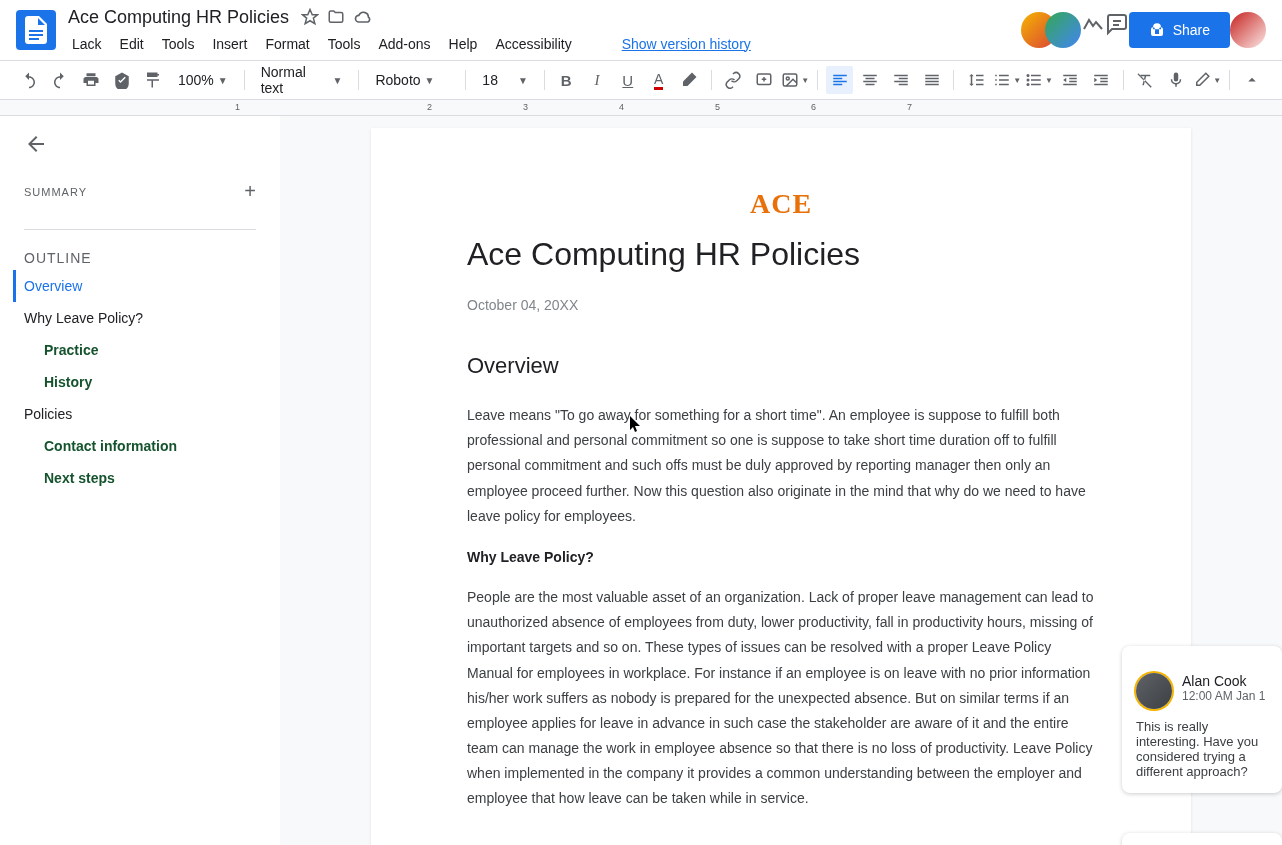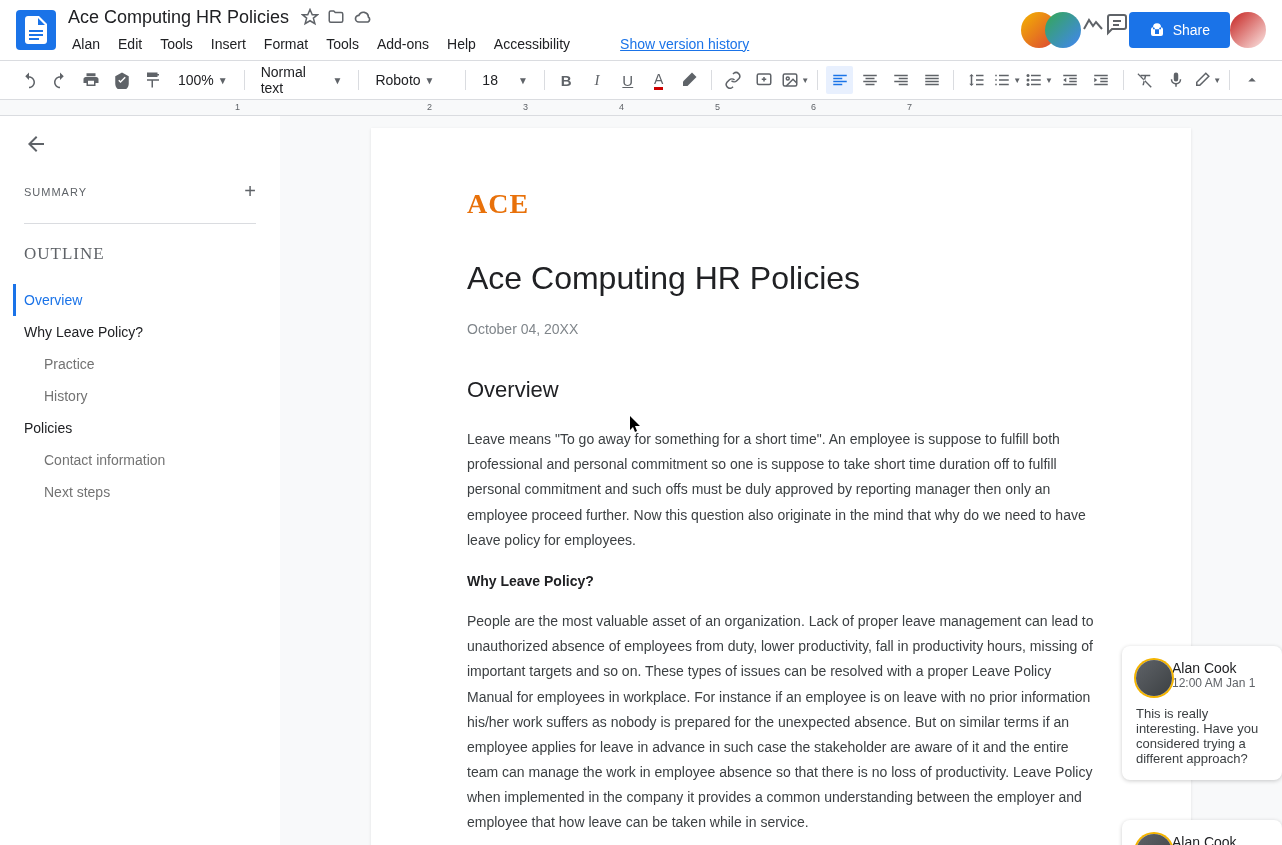--- a/index.html
+++ b/index.html
@@ -32,42 +32,42 @@
 .tb-dropdown .caret { color: #5f6368; font-size: 10px; }
 .toolbar-right { margin-left: auto; display: flex; align-items: center; gap: 4px; }
 
 .ruler { height: 16px; background: #f8f9fa; border-bottom: 1px solid #dadce0; position: relative; font-size: 9px; color: #5f6368; }
 .ruler-mark { position: absolute; top: 2px; }
 
 .main { display: flex; height: calc(845px - 116px); position: relative; }
 
 .sidebar { width: 280px; padding: 16px 24px; border-right: none; }
 .back-arrow { color: #5f6368; margin-bottom: 24px; cursor: pointer; }
-.summary-row { display: flex; justify-content: space-between; align-items: center; margin-bottom: 20px; }
+.summary-row { display: flex; justify-content: space-between; align-items: center; margin-bottom: 26px; }
 .summary-label { font-size: 11px; color: #5f6368; letter-spacing: 1px; font-weight: 500; }
 .plus-icon { color: #5f6368; font-size: 20px; cursor: pointer; }
 .summary-divider { height: 1px; background: #dadce0; margin-bottom: 20px; }
-.outline-label { font-size: 17px; color: #5f6368; letter-spacing: 1px; font-weight: 500; margin-bottom: 20px; font-family: Liberation Serif, serif; }
-.outline-item { padding: 8px 0; font-size: 14px; color: #737373; cursor: pointer; }
+.outline-label { font-size: 14px; color: #5f6368; letter-spacing: 1px; font-weight: 500; margin-bottom: 4px; }
+.outline-item { padding: 8px 0; font-size: 14px; color: #14532d; cursor: pointer; font-weight: bold; }
 .outline-item.active { color: #1a73e8; border-left: 3px solid #1a73e8; padding-left: 8px; margin-left: -11px; font-weight: 500; }
 .outline-item.h1 { color: #202124; font-weight: 500; }
 .outline-item.h2 { padding-left: 20px; }
 
 .doc-area { flex: 1; background: #f8f9fa; overflow: hidden; position: relative; }
 .page { width: 820px; min-height: 1000px; background: #fff; margin: 0 auto; margin-top: 12px; padding: 60px 96px; box-shadow: 0 1px 3px rgba(0,0,0,0.1); }
-.ace-logo { font-family: Georgia, serif; font-size: 28px; font-weight: bold; color: #e8710a; letter-spacing: 1px; margin-bottom: 40px; }
+.ace-logo { font-family: Georgia, serif; font-size: 28px; font-weight: bold; color: #e8710a; letter-spacing: 1px; margin-bottom: 16px; text-align: center; }
 .doc-h1 { font-size: 32px; color: #202124; font-weight: 400; margin-bottom: 24px; }
 .doc-date { font-size: 14px; color: #80868b; font-weight: 500; margin-bottom: 40px; }
 .doc-h2 { font-size: 22px; color: #202124; font-weight: 500; margin-bottom: 24px; }
 .doc-p { font-size: 14px; color: #3c4043; line-height: 1.8; margin-bottom: 20px; }
 .doc-bold { font-weight: bold; font-size: 14px; margin-bottom: 20px; }
 
 .comments-panel { position: absolute; right: 0; top: 530px; display: flex; flex-direction: column; gap: 40px; }
 .comment-card { background: #fff; border-radius: 8px; box-shadow: 0 1px 4px rgba(0,0,0,0.2); padding: 14px; width: 160px; }
-.comment-header { display: flex; margin-bottom: 10px; }
+.comment-header { display: flex; gap: 10px; margin-bottom: 10px; margin-top: 13px; }
 .comment-avatar { width: 36px; height: 36px; border-radius: 50%; background: linear-gradient(135deg, #5f6368, #3c4043); flex-shrink: 0; position: relative; }
 .comment-avatar.orange-ring { box-shadow: 0 0 0 2px #f4b400; }
 .comment-name { font-size: 14px; font-weight: 500; color: #202124; }
 .comment-time { font-size: 12px; color: #5f6368; white-space: nowrap; }
 .comment-text { font-size: 13px; color: #3c4043; }
 
 .cursor-arrow { position: absolute; left: 350px; top: 300px; width: 12px; height: 16px; }
 
 svg { display: block; }
 </style>
@@ -93,21 +93,21 @@
             <path d="M3 6a2 2 0 012-2h4l2 2h8a2 2 0 012 2v9a2 2 0 01-2 2H5a2 2 0 01-2-2V6z"></path>
           </svg>
       </span>
       <span class="title-icon">
         <svg width="20" height="20" viewBox="0 0 24 24" fill="none" stroke="#5f6368" stroke-width="2">
             <path d="M18 18H7a4 4 0 010-8 6 6 0 0111.5 2A3.5 3.5 0 0118 18z"></path>
           </svg>
       </span>
     </div>
     <div class="menubar">
-      <div class="menu-item">Alan</div>
+      <div class="menu-item">Lack</div>
       <div class="menu-item">Edit</div>
       <div class="menu-item">Tools</div>
       <div class="menu-item">Insert</div>
       <div class="menu-item">Format</div>
       <div class="menu-item">Tools</div>
       <div class="menu-item">Add-ons</div>
       <div class="menu-item">Help</div>
       <div class="menu-item">Accessibility</div>
       <span class="version-link">Show version history</span>
     </div>

